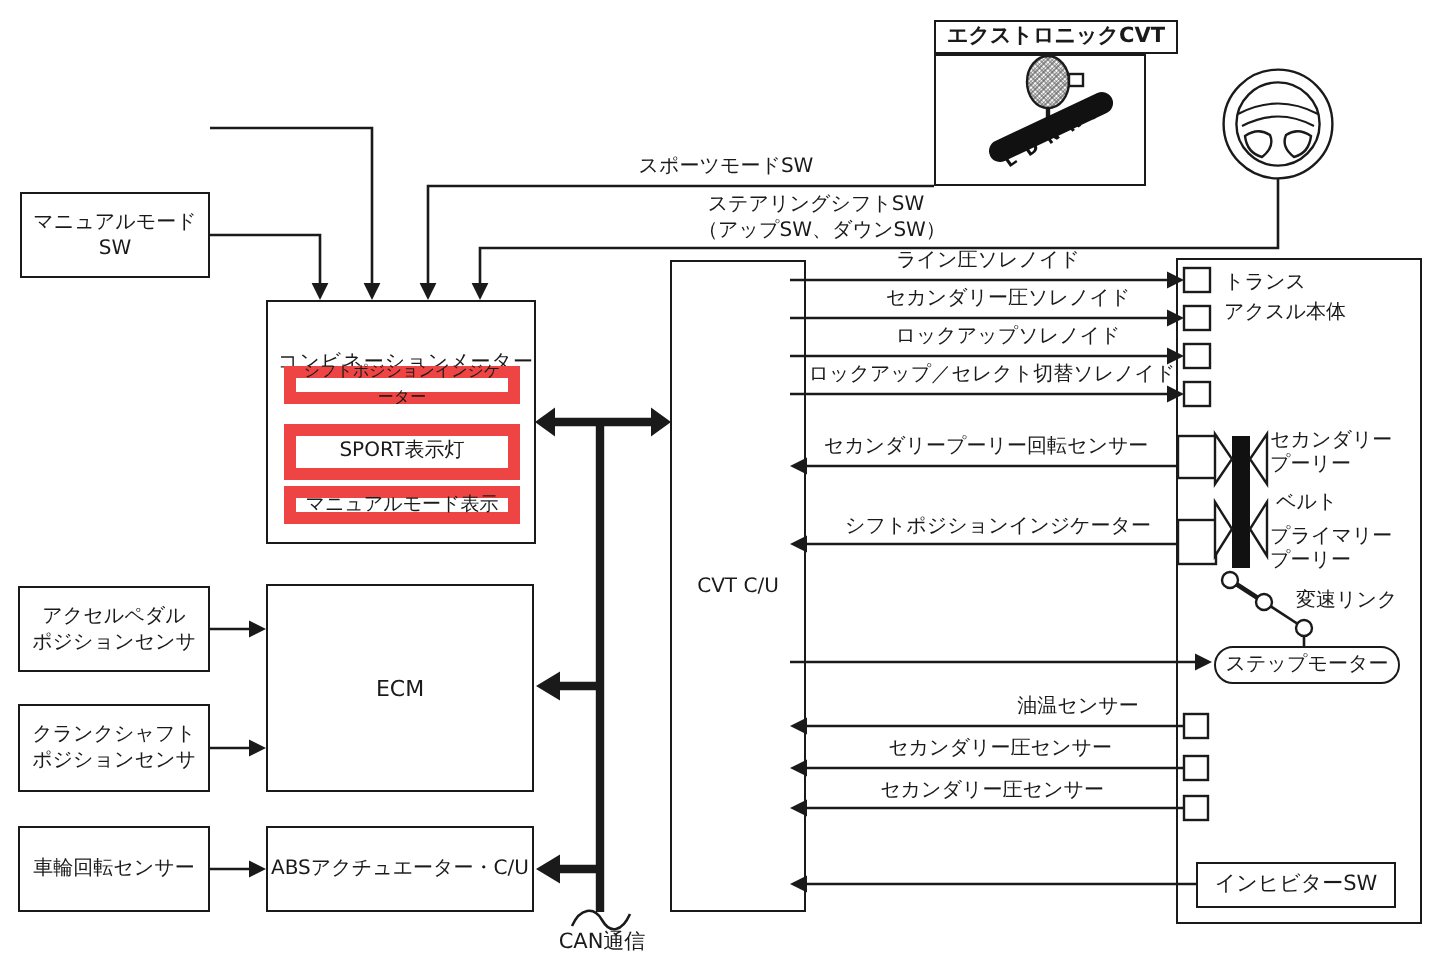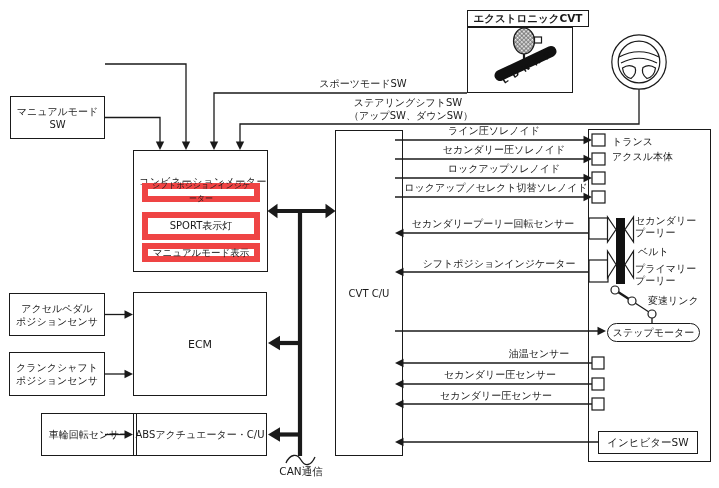--- a/index.html
+++ b/index.html
@@ -199,21 +199,21 @@
       <span class="two">アクセルペダル</span>
       <span class="two">ポジションセンサ</span>
     </span>
   </div>
   <div class="box" style="left:9px;top:352px;width:96px;height:44px;">
     <span>
       <span class="two">クランクシャフト</span>
       <span class="two">ポジションセンサ</span>
     </span>
   </div>
-  <div class="box" style="left:9px;top:413px;width:96px;height:43px;margin-left:32px;">
+  <div class="box" style="left:9px;top:413px;width:96px;height:43px;">
     <span>車輪回転センサー</span>
   </div>
 
   <div class="box" style="left:133px;top:150px;width:135px;height:122px;display:block;">
     <div class="meter-title">コンビネーションメーター</div>
     <div class="sub" style="left:8px;top:31.5px;width:118px;height:19px;font-size:8px;">
       <span>シフトポジションインジケーター</span>
     </div>
     <div class="sub" style="left:8px;top:60.5px;width:118px;height:28px;">
       <span>SPORT表示灯</span>

